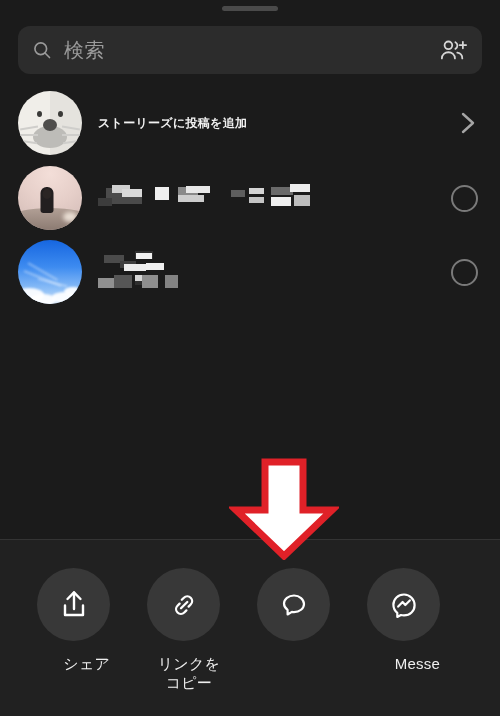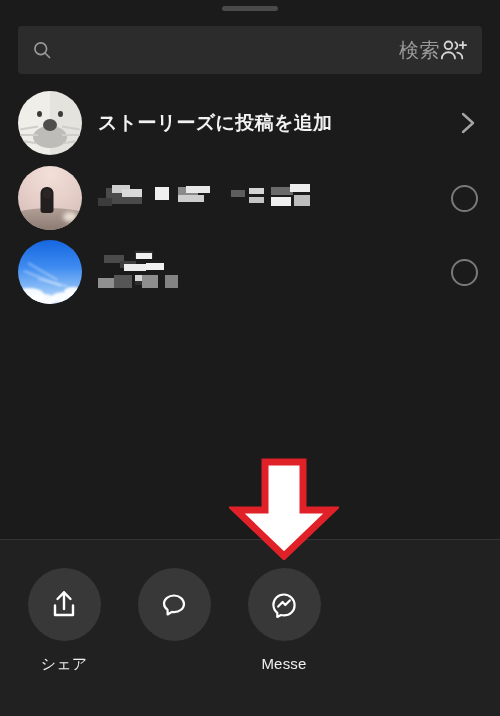--- a/index.html
+++ b/index.html
@@ -31,25 +31,24 @@
 
   
   .search-bar {
     position: absolute;
     left: 18px;
     top: 26px;
     width: 464px;
     height: 48px;
     box-sizing: border-box;
     background: #2c2c2c;
-    border-radius: 4px;
+    border-radius: 12px;
     display: flex;
     align-items: center;
     padding: 0 14px;
-    text-align: right;
   }
   .search-icon {
     width: 20px;
     height: 20px;
     flex: 0 0 auto;
     margin-right: 12px;
   }
   .search-input-text {
     flex: 1 1 auto;
     color: #9a9a9a;
@@ -178,21 +177,21 @@
     position: absolute;
     background: rgba(255,255,255,0.35);
     height: 2px;
     filter: blur(1px);
     transform-origin: left center;
   }
 
   .row-label {
     flex: 1 1 auto;
     color: #f2f2f2;
-    font-size: 19px;
+    font-size: 12px;
     font-weight: bold;
     letter-spacing: 0.3px;
   }
 
   .chevron {
     width: 20px;
     height: 30px;
     flex: 0 0 auto;
   }
 
@@ -239,21 +238,21 @@
     padding-left: 18px;
     box-sizing: border-box;
     overflow: hidden;
   }
   .share-item {
     width: 92px;
     flex: 0 0 auto;
     margin-right: 18px;
     display: flex;
     flex-direction: column;
-    align-items: center;
+    align-items: flex-end;
     padding-top: 28px;
   }
   .share-circle {
     width: 73px;
     height: 73px;
     border-radius: 50%;
     background: #383838;
     display: flex;
     align-items: center;
     justify-content: center;
@@ -387,20 +386,31 @@
         <svg width="36" height="36" viewBox="0 0 36 36" fill="none">
           <path d="M18 5.5 V 22" stroke="#fff" stroke-width="2.4" stroke-linecap="round"></path>
           <polyline points="11.5,12 18,5.4 24.5,12" stroke="#fff" stroke-width="2.4" stroke-linecap="round" stroke-linejoin="round"></polyline>
           <path d="M9 18.5 V 28 H 27 V 18.5" stroke="#fff" stroke-width="2.4" stroke-linecap="round" stroke-linejoin="round"></path>
         </svg>
       </div>
       <div class="share-label">シェア</div>
     </div>
 
 
+    <div class="share-item">
+      <div class="share-circle">
+        <svg width="36" height="36" viewBox="0 0 36 36" fill="none">
+          <path d="M15 21.3 L21.3 15" stroke="#fff" stroke-width="2.3" stroke-linecap="round"></path>
+          <path d="M13.6 16.6 L11.5 18.7 a4.8 4.8 0 0 0 6.8 6.8 l2.1-2.1" stroke="#fff" stroke-width="2.3" stroke-linecap="round"></path>
+          <path d="M22.6 19.6 L24.7 17.5 a4.8 4.8 0 0 0-6.8-6.8 l-2.1 2.1" stroke="#fff" stroke-width="2.3" stroke-linecap="round"></path>
+        </svg>
+      </div>
+      <div class="share-label">リンクを
+コピー</div>
+    </div>
 
     <div class="share-item">
       <div class="share-circle">
         <svg width="36" height="36" viewBox="0 0 36 36" fill="none">
           <path d="M18 8.5c-5.5 0-10 3.6-10 8.1 0 2.5 1.4 4.8 3.6 6.3v4.6l4.3-2.6c.7.1 1.4.2 2.1.2 5.5 0 10-3.6 10-8.1s-4.5-8.5-10-8.5z" stroke="#fff" stroke-width="2.2" stroke-linejoin="round"></path>
         </svg>
       </div>
     </div>
 
     <div class="share-item">

